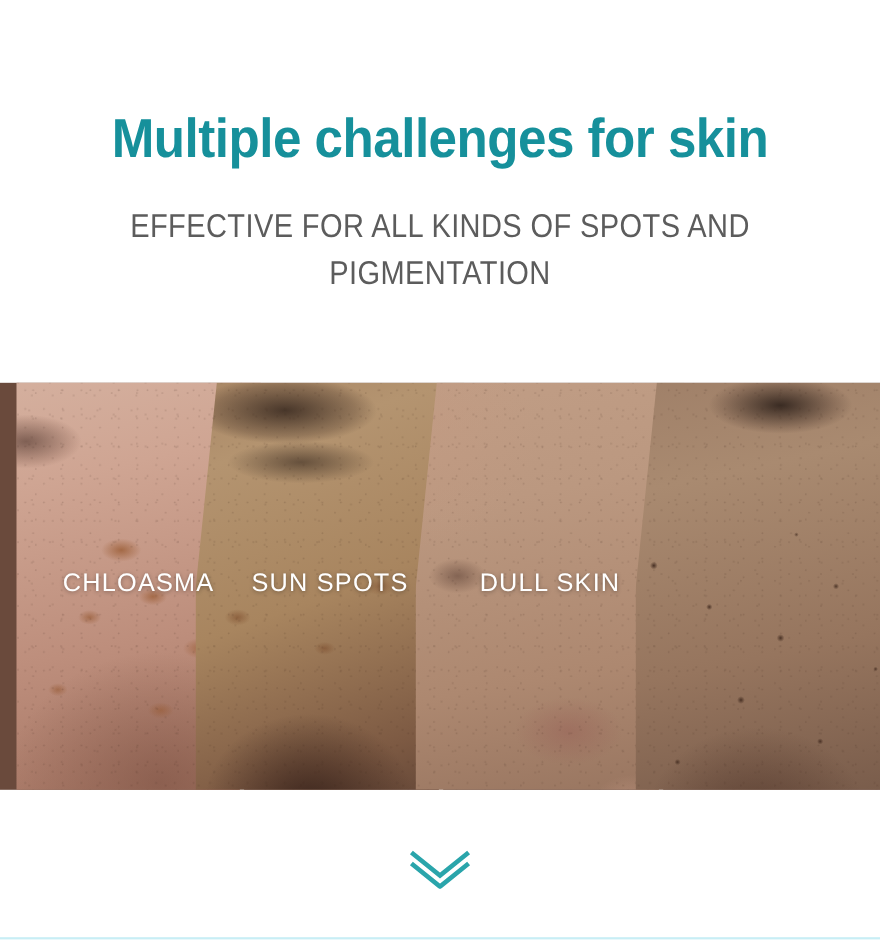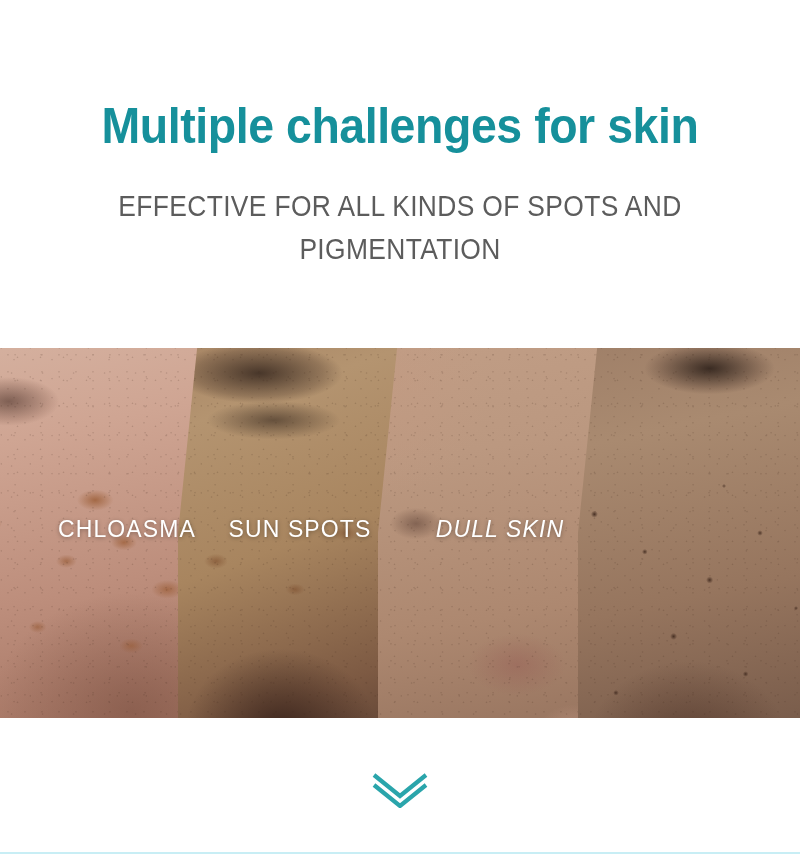--- a/index.html
+++ b/index.html
@@ -237,41 +237,41 @@
     <h1 class="page-title">Multiple challenges for skin</h1>
 
     <p class="page-subtitle">
       <span class="sub-line">EFFECTIVE FOR ALL KINDS OF SPOTS AND</span>
       <span class="sub-line">PIGMENTATION</span>
     </p>
   </div>
 
   <div class="condition-strip">
 
-    <div class="condition-panel" style="left:0; width:222px;padding-left:32px;">
+    <div class="condition-panel" style="left:15px; width:222px;">
       <div class="panel-clip" style="left:-22px; width:248px;">
         <div class="panel-art">
           <div class="art-base art-chloasma"></div>
           <div class="art-speckle"></div>
         </div>
       </div>
       <span class="panel-label">CHLOASMA</span>
     </div>
 
     <div class="condition-panel" style="left:178px; width:244px;">
       <div class="panel-clip" style="left:0px; width:244px;">
         <div class="panel-art">
           <div class="art-base art-sunspots"></div>
           <div class="art-speckle"></div>
         </div>
       </div>
       <span class="panel-label">SUN SPOTS</span>
     </div>
 
-    <div class="condition-panel" style="left:378px; width:244px;font-style:italic;">
+    <div class="condition-panel" style="left:378px; width:244px;">
       <div class="panel-clip" style="left:0px; width:244px;">
         <div class="panel-art">
           <div class="art-base art-dullskin"></div>
           <div class="art-speckle"></div>
         </div>
       </div>
       <span class="panel-label">DULL SKIN</span>
     </div>
 
     <div class="condition-panel" style="left:578px; width:222px;">

